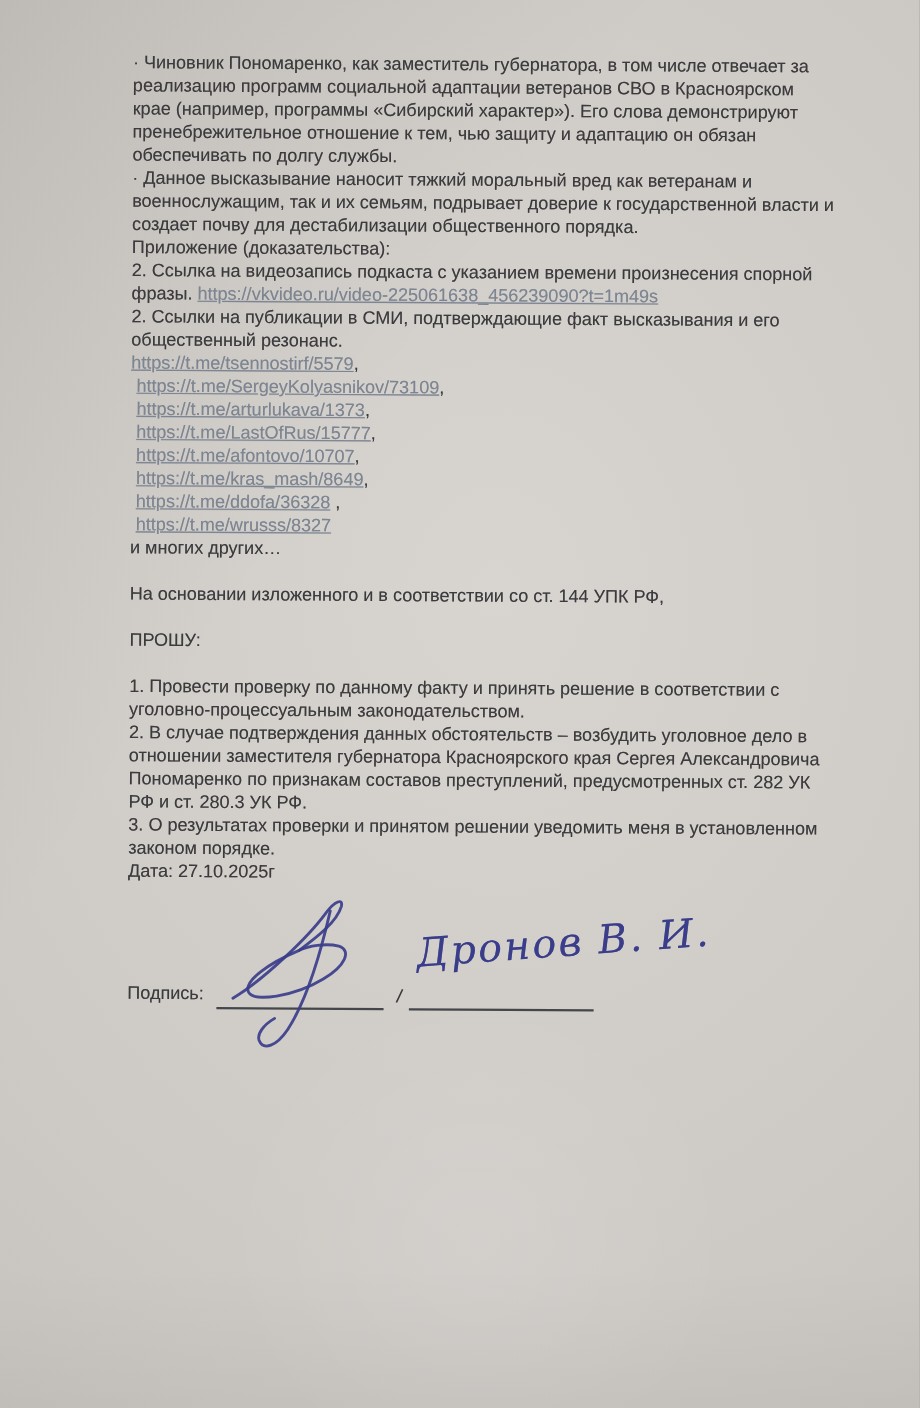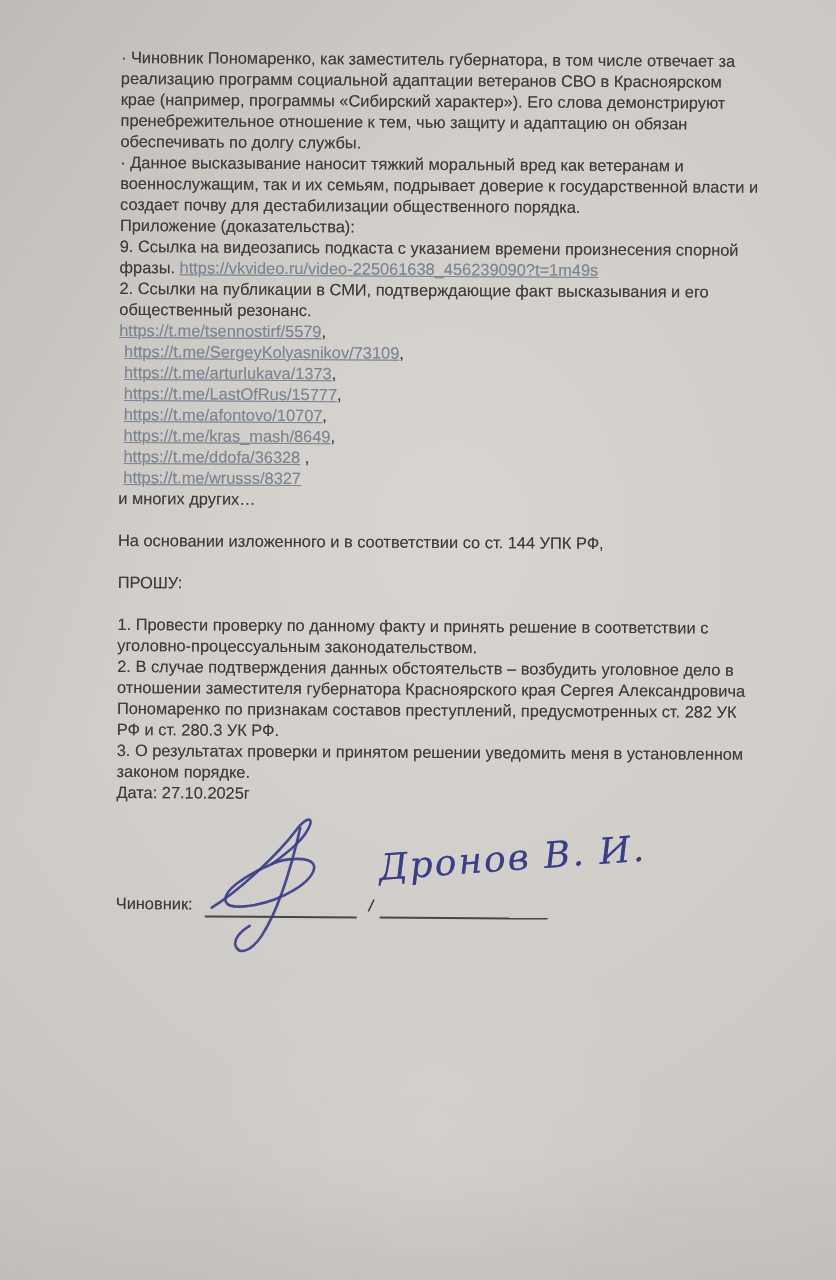--- a/index.html
+++ b/index.html
@@ -46,21 +46,21 @@
 <div class="paper"></div>
 
 <div class="content">
 
   <p>· Чиновник Пономаренко, как заместитель губернатора, в том числе отвечает за реализацию программ социальной адаптации ветеранов СВО в Красноярском крае (например, программы «Сибирский характер»). Его слова демонстрируют пренебрежительное отношение к тем, чью защиту и адаптацию он обязан обеспечивать по долгу службы.</p>
 
   <p>· Данное высказывание наносит тяжкий моральный вред как ветеранам и военнослужащим, так и их семьям, подрывает доверие к государственной власти и создает почву для дестабилизации общественного порядка.</p>
 
   <p>Приложение (доказательства):</p>
 
-  <p><span>9. Ссылка на видеозапись подкаста с указанием времени произнесения спорной фразы. </span><a class="link">https://vkvideo.ru/video-225061638_456239090?t=1m49s</a></p>
+  <p><span>2. Ссылка на видеозапись подкаста с указанием времени произнесения спорной фразы. </span><a class="link">https://vkvideo.ru/video-225061638_456239090?t=1m49s</a></p>
 
   <p>2. Ссылки на публикации в СМИ, подтверждающие факт высказывания и его общественный резонанс.</p>
 
   <div>
     <div class="link-line first"><a class="link">https://t.me/tsennostirf/5579</a><span class="suffix">,</span></div>
     <div class="link-line"><a class="link">https://t.me/SergeyKolyasnikov/73109</a><span class="suffix">,</span></div>
     <div class="link-line"><a class="link">https://t.me/arturlukava/1373</a><span class="suffix">,</span></div>
     <div class="link-line"><a class="link">https://t.me/LastOfRus/15777</a><span class="suffix">,</span></div>
     <div class="link-line"><a class="link">https://t.me/afontovo/10707</a><span class="suffix">,</span></div>
     <div class="link-line"><a class="link">https://t.me/kras_mash/8649</a><span class="suffix">,</span></div>
@@ -85,20 +85,20 @@
   <p>3. О результатах проверки и принятом решении уведомить меня в установленном законом порядке.</p>
 
   <p>Дата: 27.10.2025г</p>
 
   <div class="signature-row">
     <svg class="flourish" width="190" height="150" viewBox="0 0 190 150">
       <path d="M 16 96 C 45 78 84 40 100 18 C 108 7 116 4 114 12 C 110 26 92 40 76 52"></path>
       <path d="M 76 52 C 48 64 26 80 30 90 C 34 100 72 94 98 78 C 118 66 124 52 112 48 C 100 45 84 48 76 52"></path>
       <path d="M 104 16 C 96 52 84 96 66 124 C 56 139 44 144 40 134 C 38 128 44 120 54 114"></path>
     </svg>
-    <span class="sig-label">Чиновник:</span>
+    <span class="sig-label">Подпись:</span>
     <span class="sig-line one"></span>
     <span class="sig-slash">/</span>
     <span class="sig-line two"></span>
     <div class="handwritten-name">Дронов В. И.</div>
   </div>
 
 </div>
 
 </body></html>

